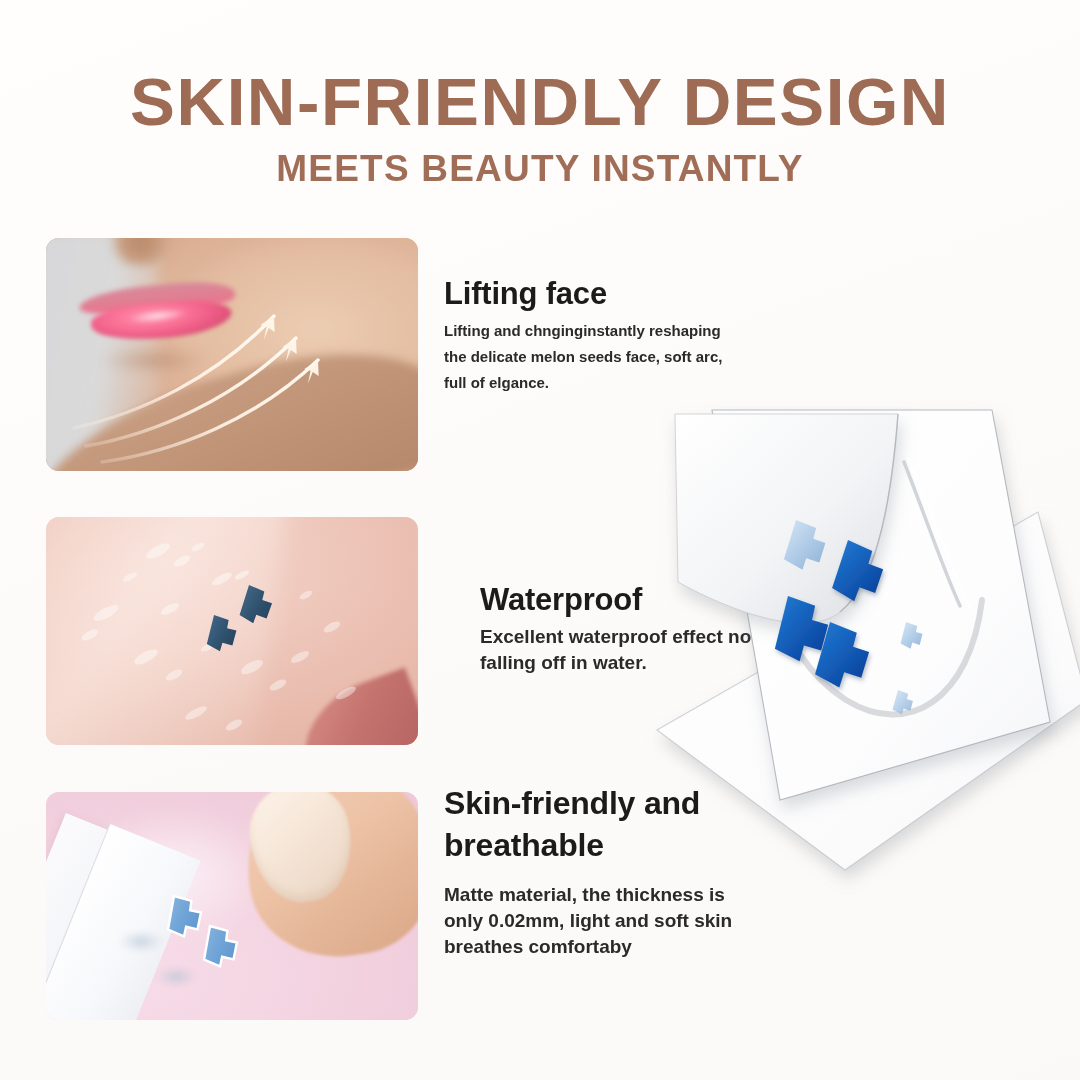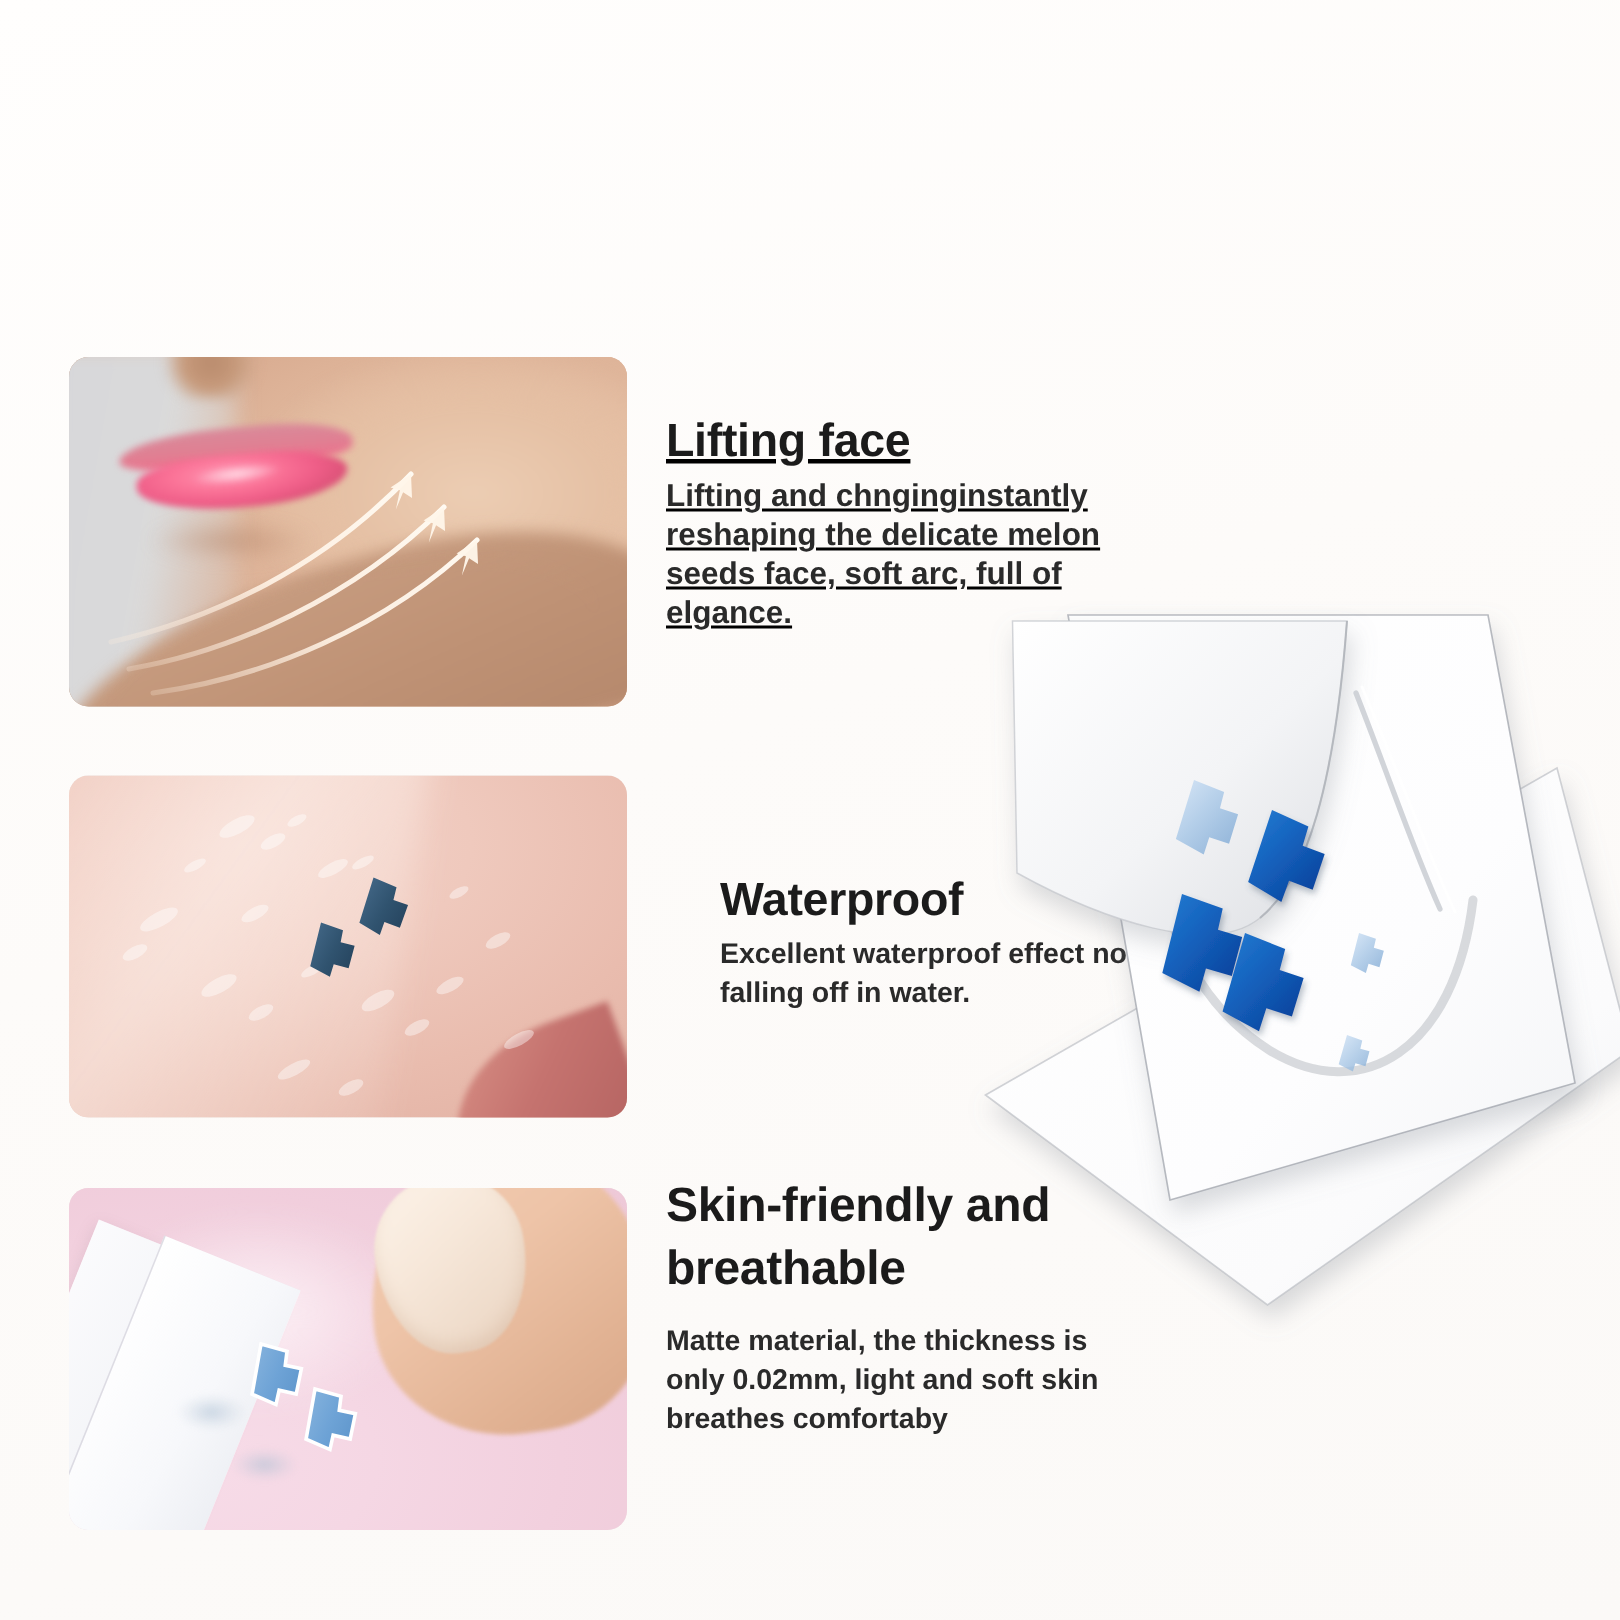--- a/index.html
+++ b/index.html
@@ -205,23 +205,23 @@
     margin: 0;
     letter-spacing: -0.2px;
   }
   .feature-body {
     font-family: "Liberation Sans", sans-serif;
     font-weight: bold;
     color: #2a2a2a;
     margin: 6px 0 0 0;
   }
 
-  #text-lifting    { left: 444px; top: 276px; width: 296px; text-decoration: underline; }
+  #text-lifting    { left: 444px; top: 276px; width: 296px; }
   #text-lifting .feature-title { font-size: 31px; line-height: 36px; }
-  #text-lifting .feature-body  { font-size: 21px; line-height: 26px; }
+  #text-lifting .feature-body  { font-size: 15px; line-height: 26px; }
 
   #text-waterproof { left: 444px; top: 582px; width: 300px; margin-left: 36px; }
   #text-waterproof .feature-title { font-size: 31px; line-height: 36px; }
   #text-waterproof .feature-body  { font-size: 19px; line-height: 26px; }
 
   #text-breathable { left: 444px; top: 782px; width: 292px; }
   #text-breathable .feature-title { font-size: 32px; line-height: 42px; }
   #text-breathable .feature-body  { font-size: 19px; line-height: 26px; margin-top: 16px; }
 
   
@@ -230,20 +230,24 @@
     left: 640px; top: 400px;
     width: 448px; height: 520px;
   }
   #product-hero svg { width: 100%; height: 100%; display: block; }
 </style>
 </head>
 <body>
 
 <div id="page-root">
 
+  <div class="header-block">
+    <h1 class="headline">SKIN-FRIENDLY DESIGN</h1>
+    <h2 class="subheadline">MEETS BEAUTY INSTANTLY</h2>
+  </div>
 
   <div class="photo-card" id="card-lifting">
     <div class="photo-inner">
       <div class="p1-bg"></div>
       <div class="p1-grey"></div>
       <div class="p1-cheek"></div>
       <div class="p1-neck"></div>
       <div class="p1-nose"></div>
       <div class="p1-lip-upper"></div>
       <div class="p1-lip-lower"></div>

